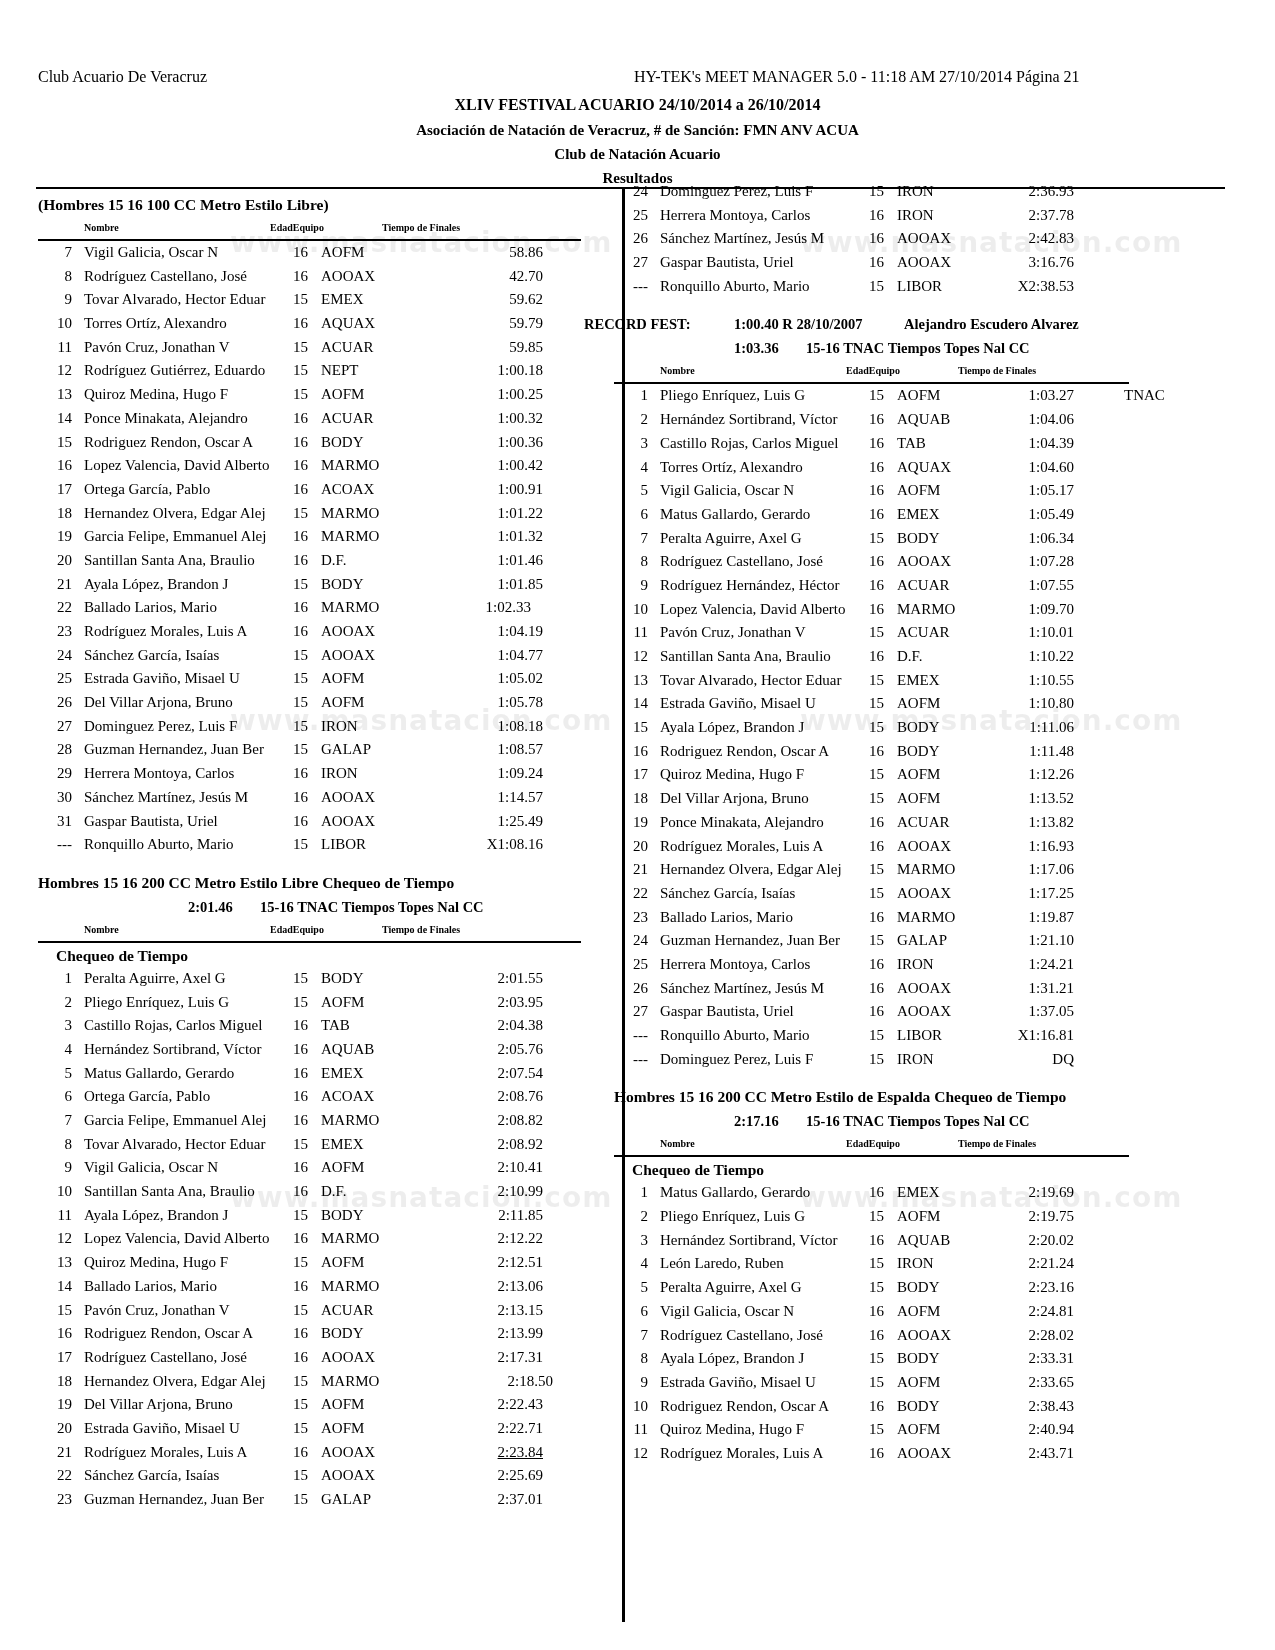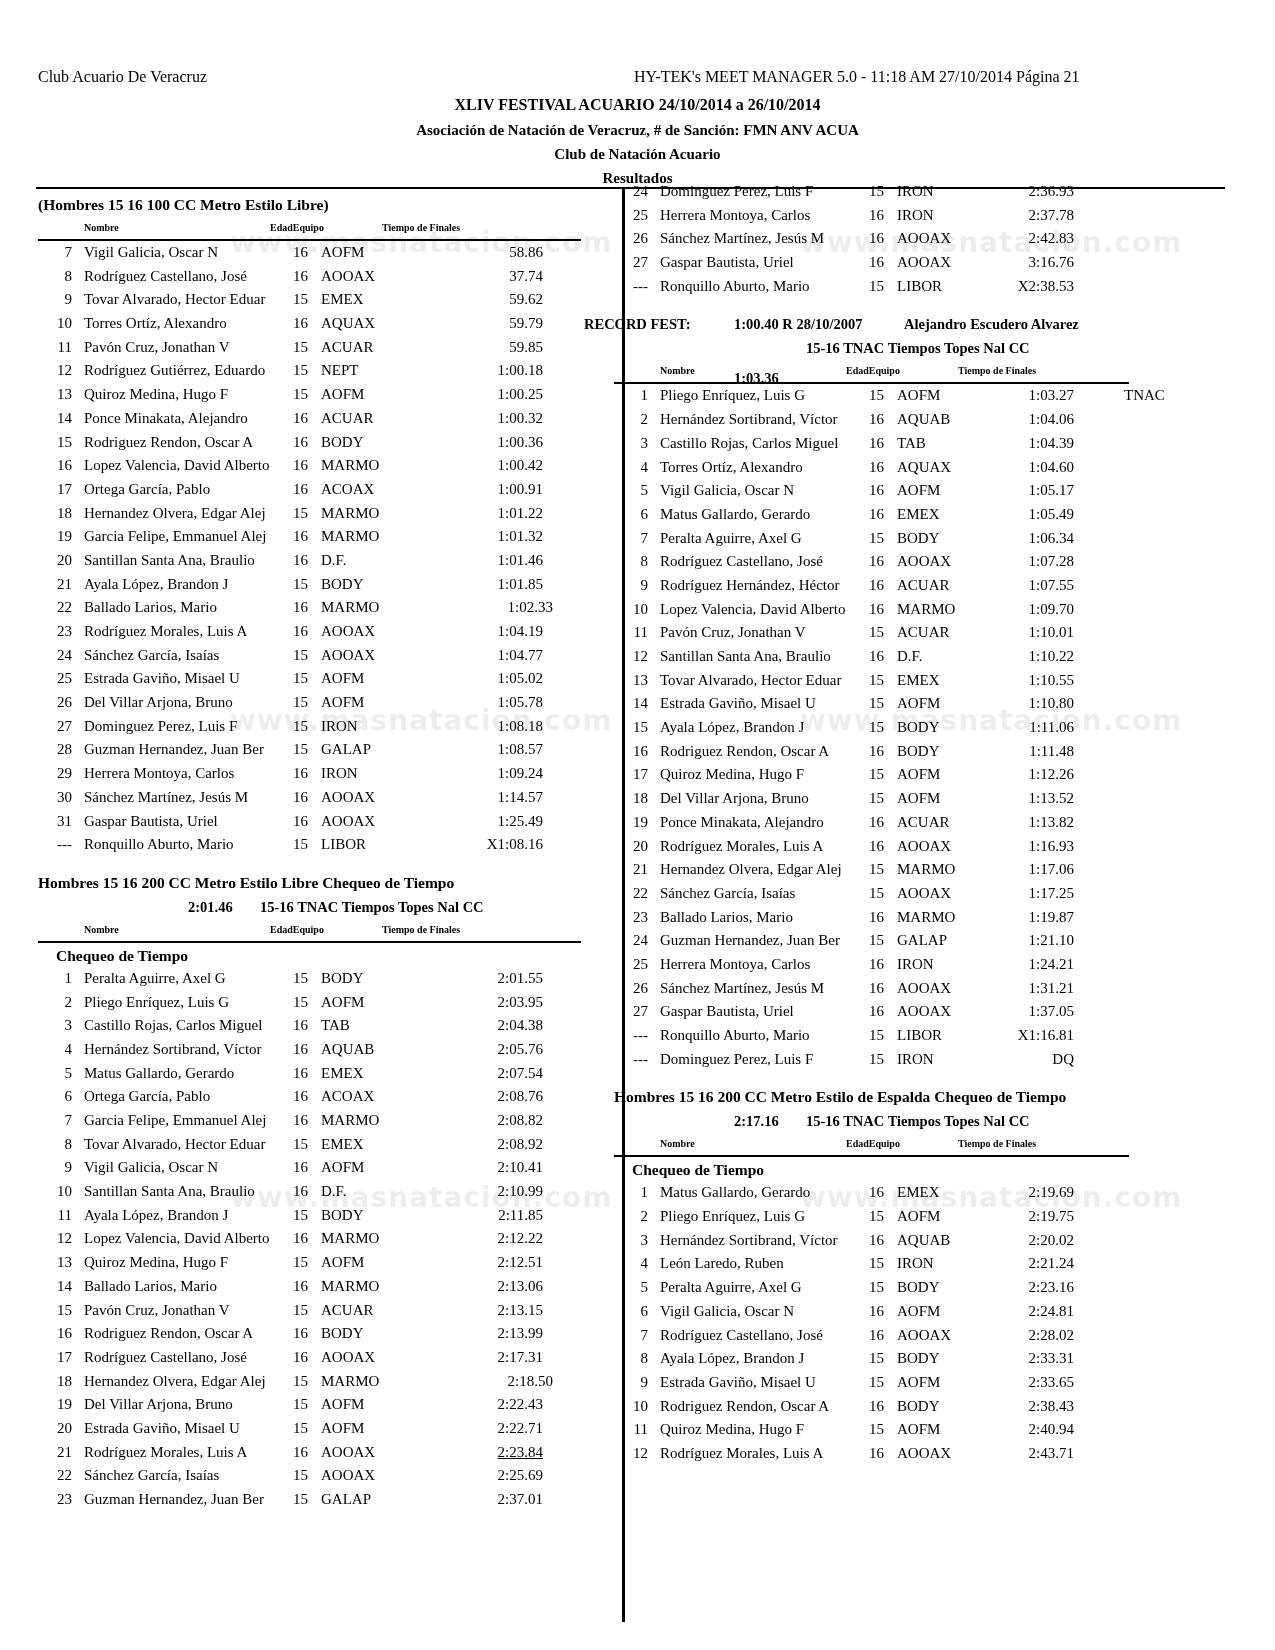--- a/index.html
+++ b/index.html
@@ -66,21 +66,21 @@
         <span class="c-name">Vigil Galicia, Oscar N</span>
         <span class="c-age">16</span>
         <span class="c-team">AOFM</span>
         <span class="c-time" style="right: 70px;">58.86</span>
       </div>
       <div class="row">
         <span class="c-place">8</span>
         <span class="c-name">Rodríguez Castellano, José</span>
         <span class="c-age">16</span>
         <span class="c-team">AOOAX</span>
-        <span class="c-time" style="right: 70px;">37.74</span>
+        <span class="c-time" style="right: 70px;">42.70</span>
       </div>
       <div class="row">
         <span class="c-place">9</span>
         <span class="c-name">Tovar Alvarado, Hector Eduar</span>
         <span class="c-age">15</span>
         <span class="c-team">EMEX</span>
         <span class="c-time" style="right: 70px;">59.62</span>
       </div>
       <div class="row">
         <span class="c-place">10</span>
@@ -164,21 +164,21 @@
         <span class="c-name">Ayala López, Brandon J</span>
         <span class="c-age">15</span>
         <span class="c-team">BODY</span>
         <span class="c-time" style="right: 70px;">1:01.85</span>
       </div>
       <div class="row">
         <span class="c-place">22</span>
         <span class="c-name">Ballado Larios, Mario</span>
         <span class="c-age">16</span>
         <span class="c-team">MARMO</span>
-        <span class="c-time" style="right: 60px;">1:02.33</span>
+        <span class="c-time" style="right: 82px;">1:02.33</span>
       </div>
       <div class="row">
         <span class="c-place">23</span>
         <span class="c-name">Rodríguez Morales, Luis A</span>
         <span class="c-age">16</span>
         <span class="c-team">AOOAX</span>
         <span class="c-time" style="right: 70px;">1:04.19</span>
       </div>
       <div class="row">
         <span class="c-place">24</span>
@@ -462,21 +462,21 @@
       </div>
       <div class="gap"></div>
       <div class="event">
         <div class="ev-sub">
           <span style="position: absolute; left: -30px;">RECORD FEST:</span>
           <span style="position: absolute; left: 120px;">1:00.40  R  28/10/2007</span>
           <span style="position: absolute; left: 290px;">Alejandro Escudero Alvarez</span>
         </div>
         <div class="ev-sub">
           <span style="position: absolute; left: -30px;"></span>
-          <span style="position: absolute; left: 120px; margin-top: 30px;">1:03.36</span>
+          <span style="position: absolute; left: 120px;">1:03.36</span>
           <span style="position: absolute; left: 192px;">15-16 TNAC Tiempos Topes Nal CC</span>
         </div>
         <div class="hdr-row" style="width: 515px;">
           <span style="left: 46px;">Nombre</span>
           <span style="left: 232px;">EdadEquipo</span>
           <span style="left: 344px;">Tiempo de Finales</span>
         </div>
         <div class="row">
           <span class="c-place">1</span>
           <span class="c-name">Pliego Enríquez, Luis G</span>

